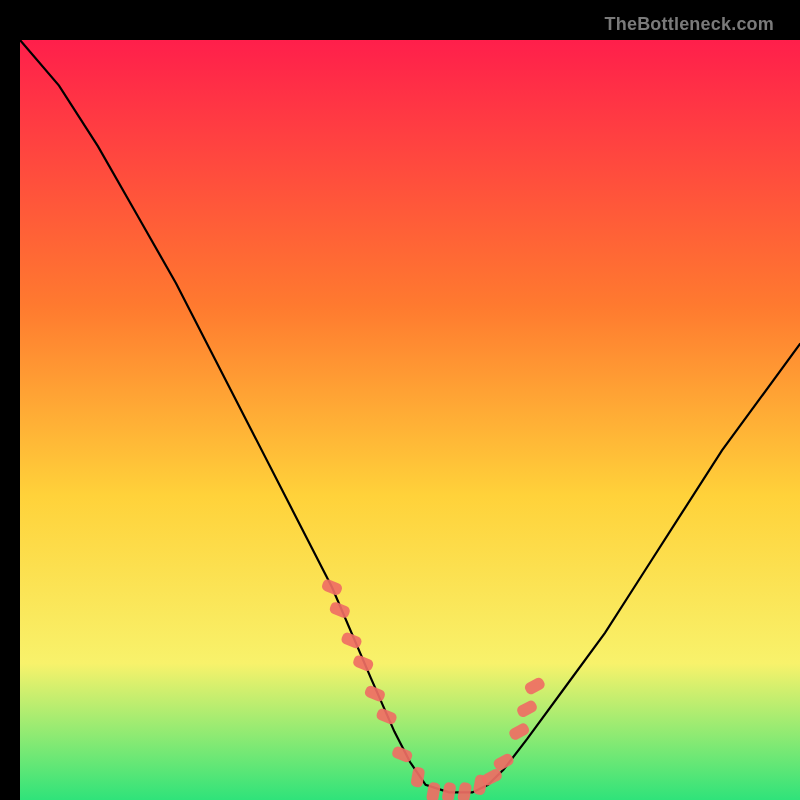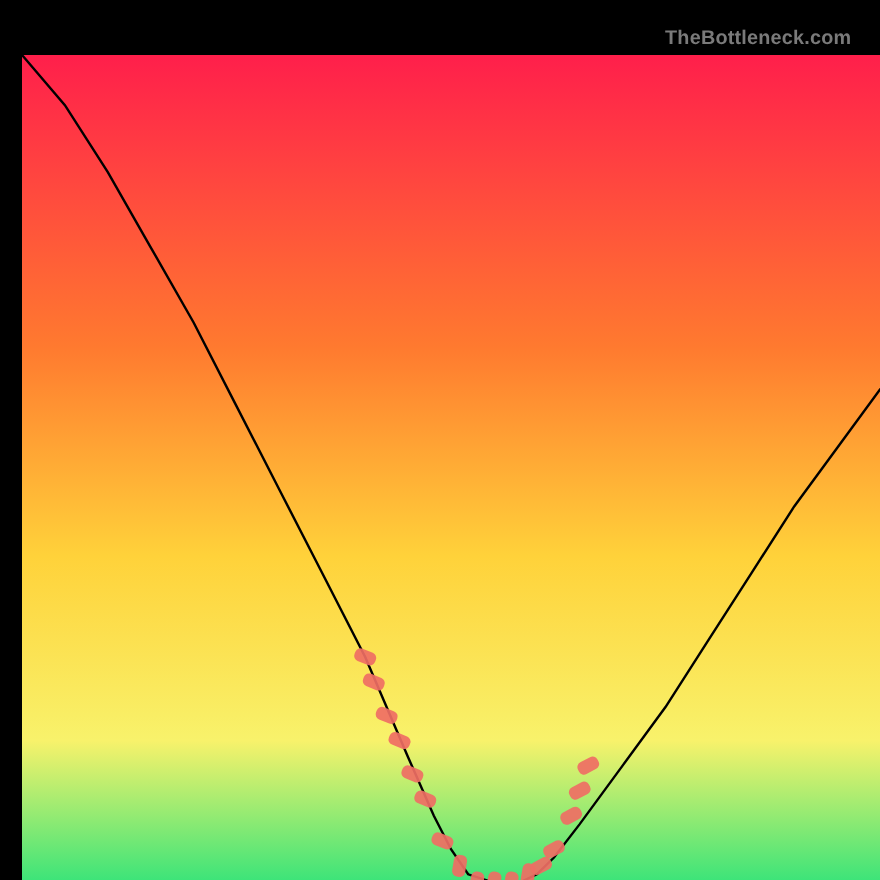--- a/index.html
+++ b/index.html
@@ -7,21 +7,21 @@
     padding: 0;
     width: 800px;
     height: 800px;
     background: #000;
     overflow: hidden;
     font-family: Arial, Helvetica, sans-serif;
   }
   .frame {
     position: absolute;
     left: 10px;
-    top: 20px;
+    top: 10px;
     width: 780px;
     height: 780px;
     background: #000;
   }
   .plot-wrap {
     position: absolute;
     left: 10px;
     top: 30px;
     width: 780px;
     height: 760px;

